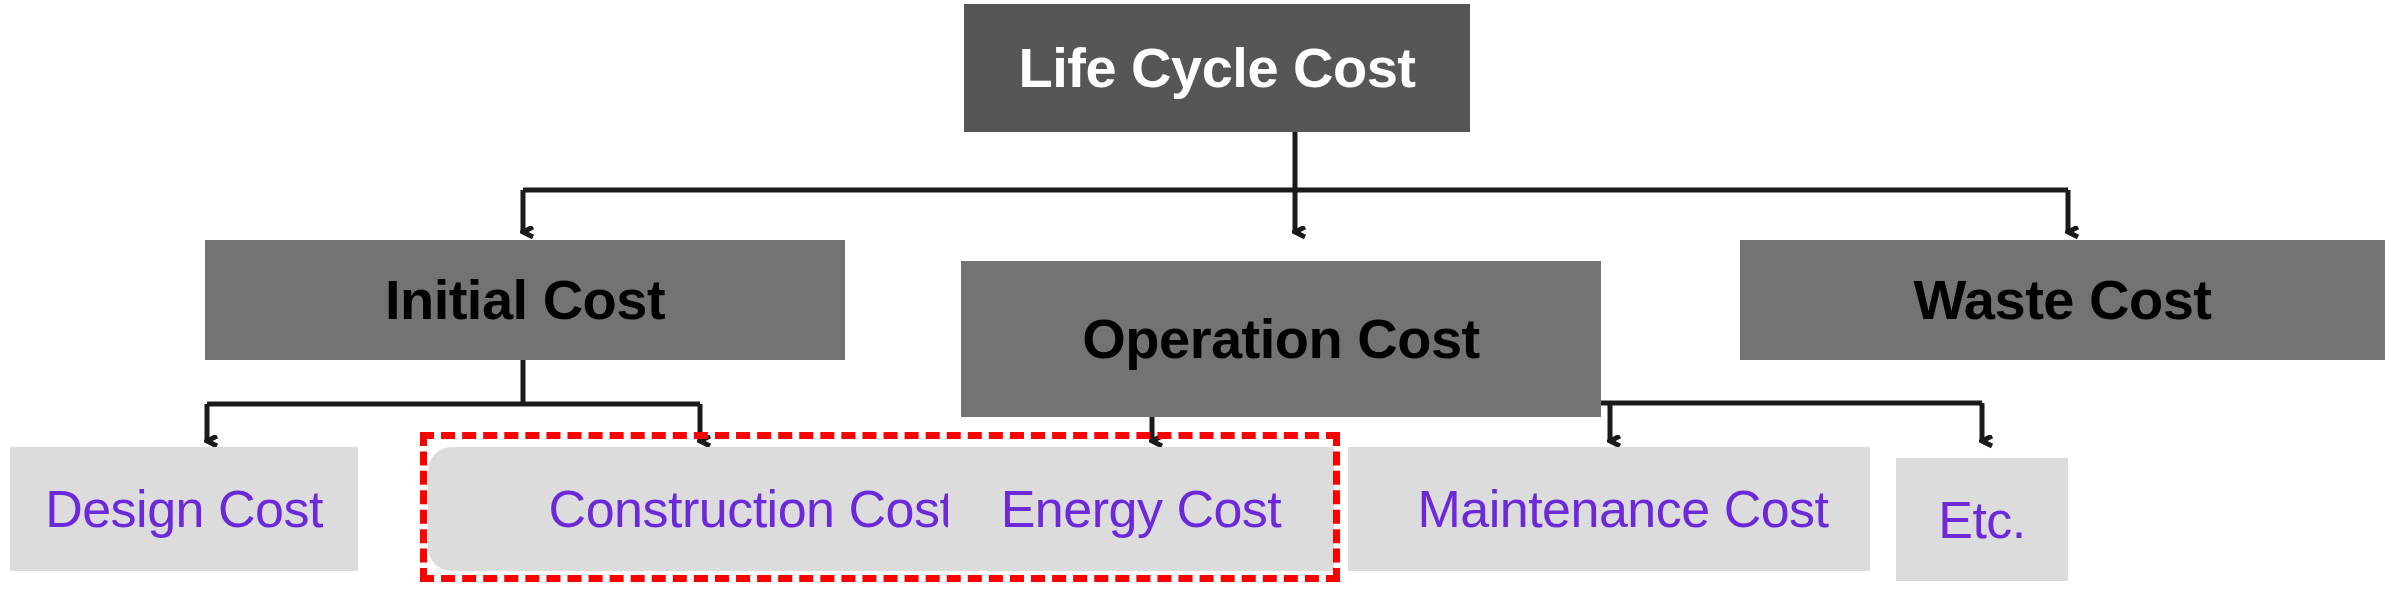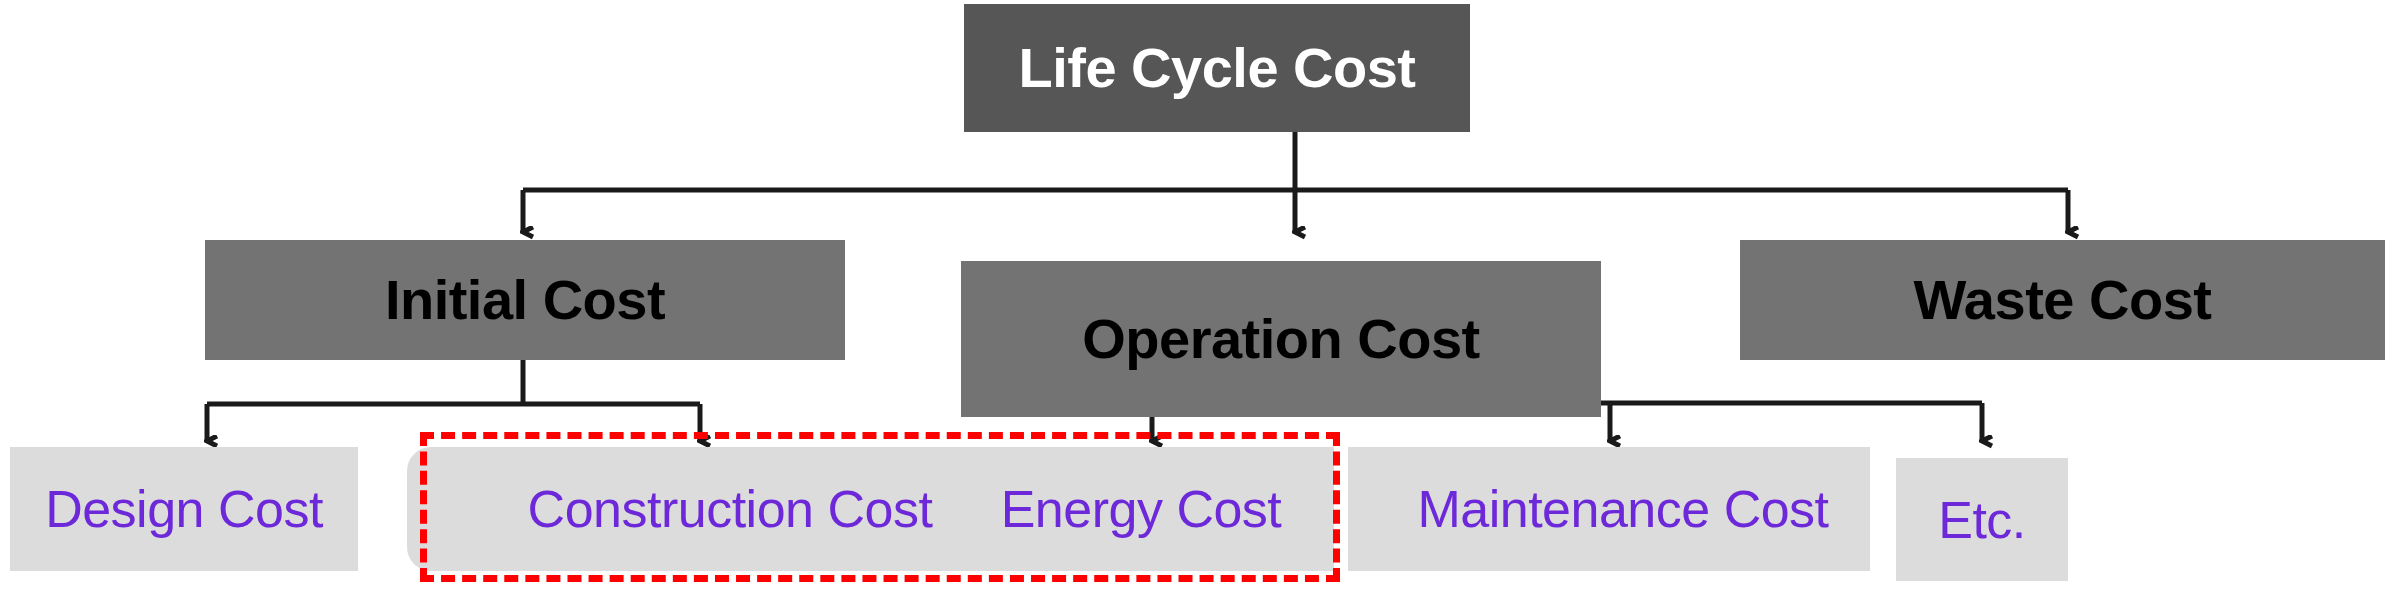--- a/index.html
+++ b/index.html
@@ -103,21 +103,21 @@
   <div class="node lvl1" style="left:964px; top:4px; width:506px; height:128px;">Life Cycle Cost</div>
 
   <div class="node lvl2" style="left:205px; top:240px; width:640px; height:120px;">Initial Cost</div>
 
   <div class="node lvl2" style="left:961px; top:240px; width:640px; height:156px;margin-top:21px;">Operation Cost</div>
 
   <div class="node lvl2" style="left:1740px; top:240px; width:645px; height:120px;">Waste Cost</div>
 
   <div class="node lvl3" style="left:10px; top:447px; width:348px; height:124px;">Design Cost</div>
 
-  <div class="node lvl3" style="left:407px; top:447px; width:646px; height:124px;border-radius:24px;">Construction Cost</div>
+  <div class="node lvl3" style="left:428px; top:447px; width:646px; height:124px;border-radius:24px;">Construction Cost</div>
 
   <div class="node lvl3" style="left:948px; top:447px; width:386px; height:124px;">Energy Cost</div>
 
   <div class="node lvl3" style="left:1348px; top:447px; width:522px; height:124px;padding-left:28px;">Maintenance Cost</div>
 
   <div class="node lvl3" style="left:1896px; top:450px; width:172px; height:123px;margin-top:8px;">Etc.</div>
 
   <div class="highlight-box" style="left:420px; top:432px; width:920px; height:150px;"></div>
 
 </div>

